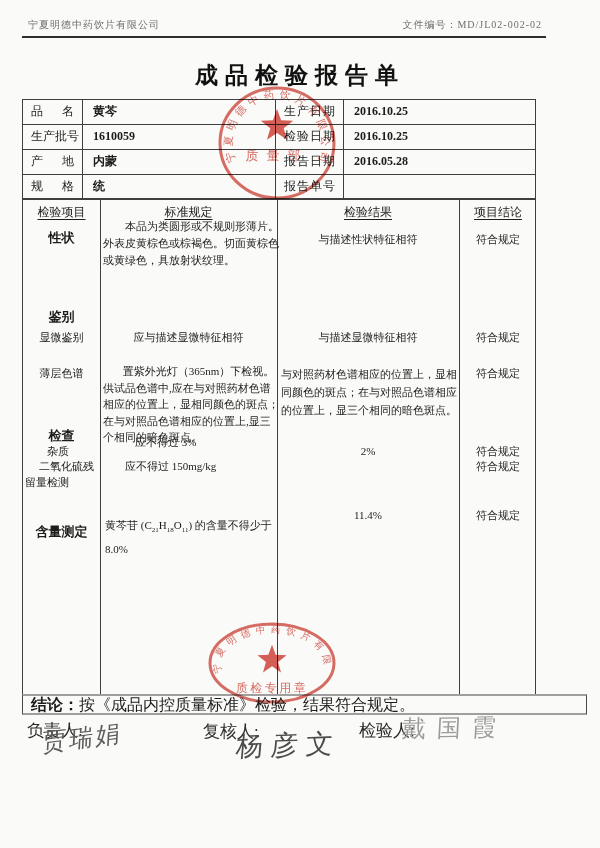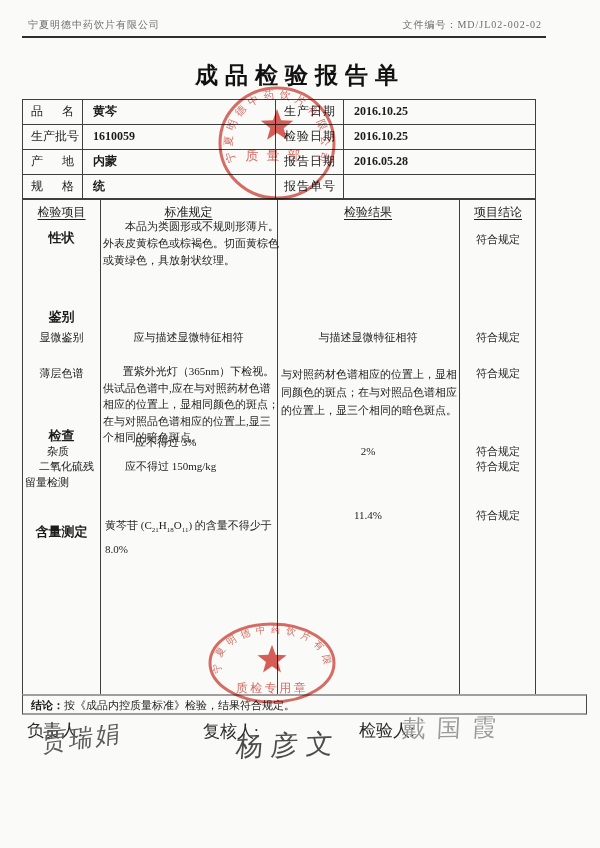--- a/index.html
+++ b/index.html
@@ -29,21 +29,21 @@
   .vline{position:absolute;top:0;bottom:0;width:1px;background:#3f3f3f;}
   .insp .t{position:absolute;font-size:11px;line-height:16px;}
   .insp .hd{font-size:12px;text-decoration:underline;text-underline-offset:3px;text-align:center;}
   .insp .grp{font-size:13px;font-weight:bold;text-align:center;}
   .insp .ctr{text-align:center;}
   sub.f{font-size:7px;}
   
   .concl-row{left:22px;top:694px;width:565px;height:21px;box-sizing:border-box;
     border-top:2px solid #9f9f9f;border-bottom:2px solid #9f9f9f;
     border-left:1.5px solid #4a4a4a;border-right:1.5px solid #4a4a4a;
-    font-size:11px;line-height:18px;padding-left:8px;white-space:nowrap;}
+    font-size:16px;line-height:18px;padding-left:8px;white-space:nowrap;}
   .concl-row b{font-weight:bold;}
   
   .sig-label{font-size:17px;color:#2a2a2a;white-space:nowrap;}
   .sig-name{white-space:nowrap;font-weight:normal;}
   
   .stamp{mix-blend-mode:multiply;opacity:.85;}
 </style>
 </head>
 <body>
 
@@ -81,20 +81,21 @@
     <div class="vline" style="left:254px;"></div>
     <div class="vline" style="left:436px;"></div>
 
     <div class="t hd" style="left:0;width:77px;top:4px;">检验项目</div>
     <div class="t hd" style="left:77px;width:177px;top:4px;">标准规定</div>
     <div class="t hd" style="left:254px;width:182px;top:4px;">检验结果</div>
     <div class="t hd" style="left:436px;width:78px;top:4px;">项目结论</div>
 
     <div class="t grp" style="left:0;width:77px;top:30px;">性状</div>
     <div class="t" style="left:80px;width:176px;top:19px;line-height:17px;text-indent:2em;font-family:Liberation Mono, monospace;">本品为类圆形或不规则形薄片。外表皮黄棕色或棕褐色。切面黄棕色或黄绿色，具放射状纹理。</div>
+    <div class="t ctr" style="left:254px;width:182px;top:31px;">与描述性状特征相符</div>
     <div class="t ctr" style="left:436px;width:78px;top:31px;">符合规定</div>
 
     <div class="t grp" style="left:0;width:77px;top:109px;">鉴别</div>
 
     <div class="t ctr" style="left:0;width:77px;top:129px;">显微鉴别</div>
     <div class="t ctr" style="left:77px;width:177px;top:129px;">应与描述显微特征相符</div>
     <div class="t ctr" style="left:254px;width:182px;top:129px;">与描述显微特征相符</div>
     <div class="t ctr" style="left:436px;width:78px;top:129px;">符合规定</div>
 
     <div class="t ctr" style="left:0;width:77px;top:165px;">薄层色谱</div>

